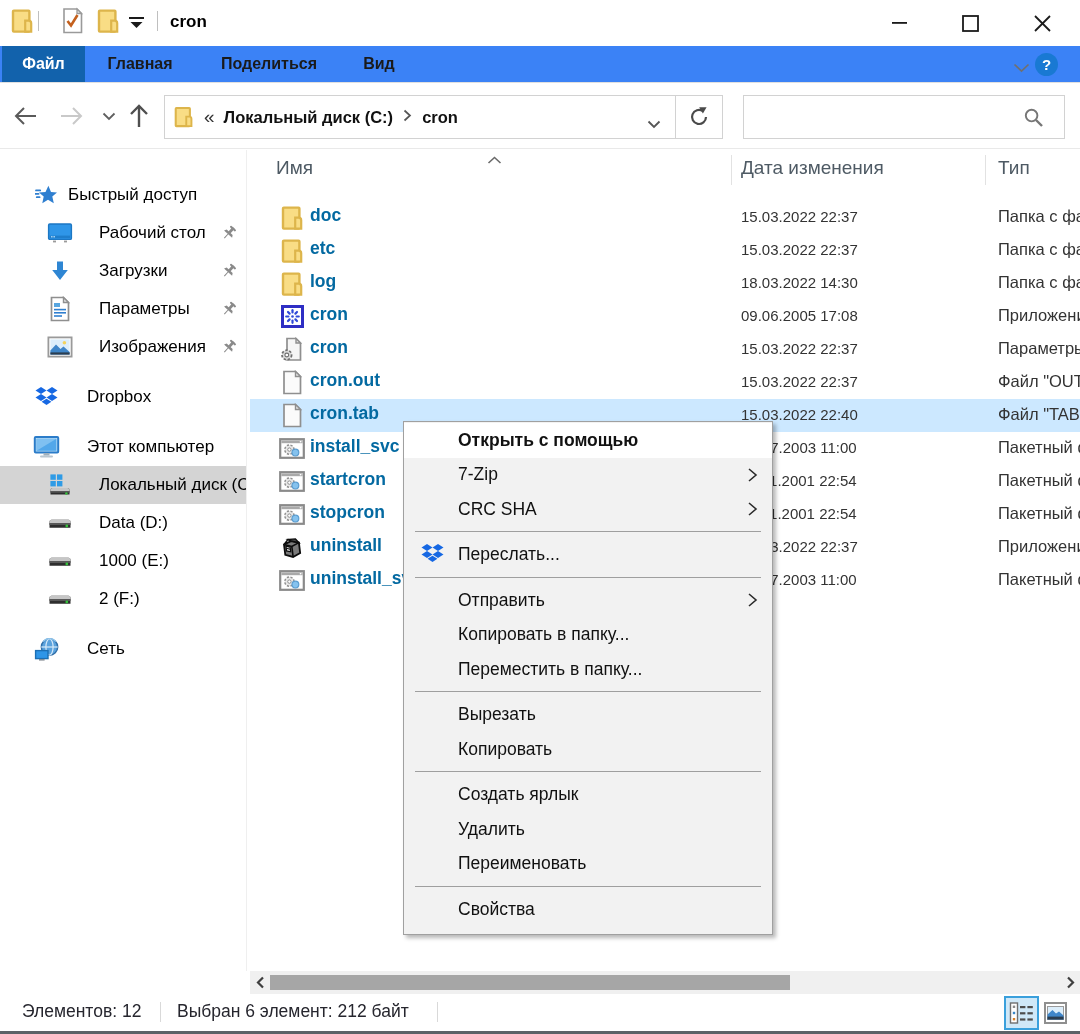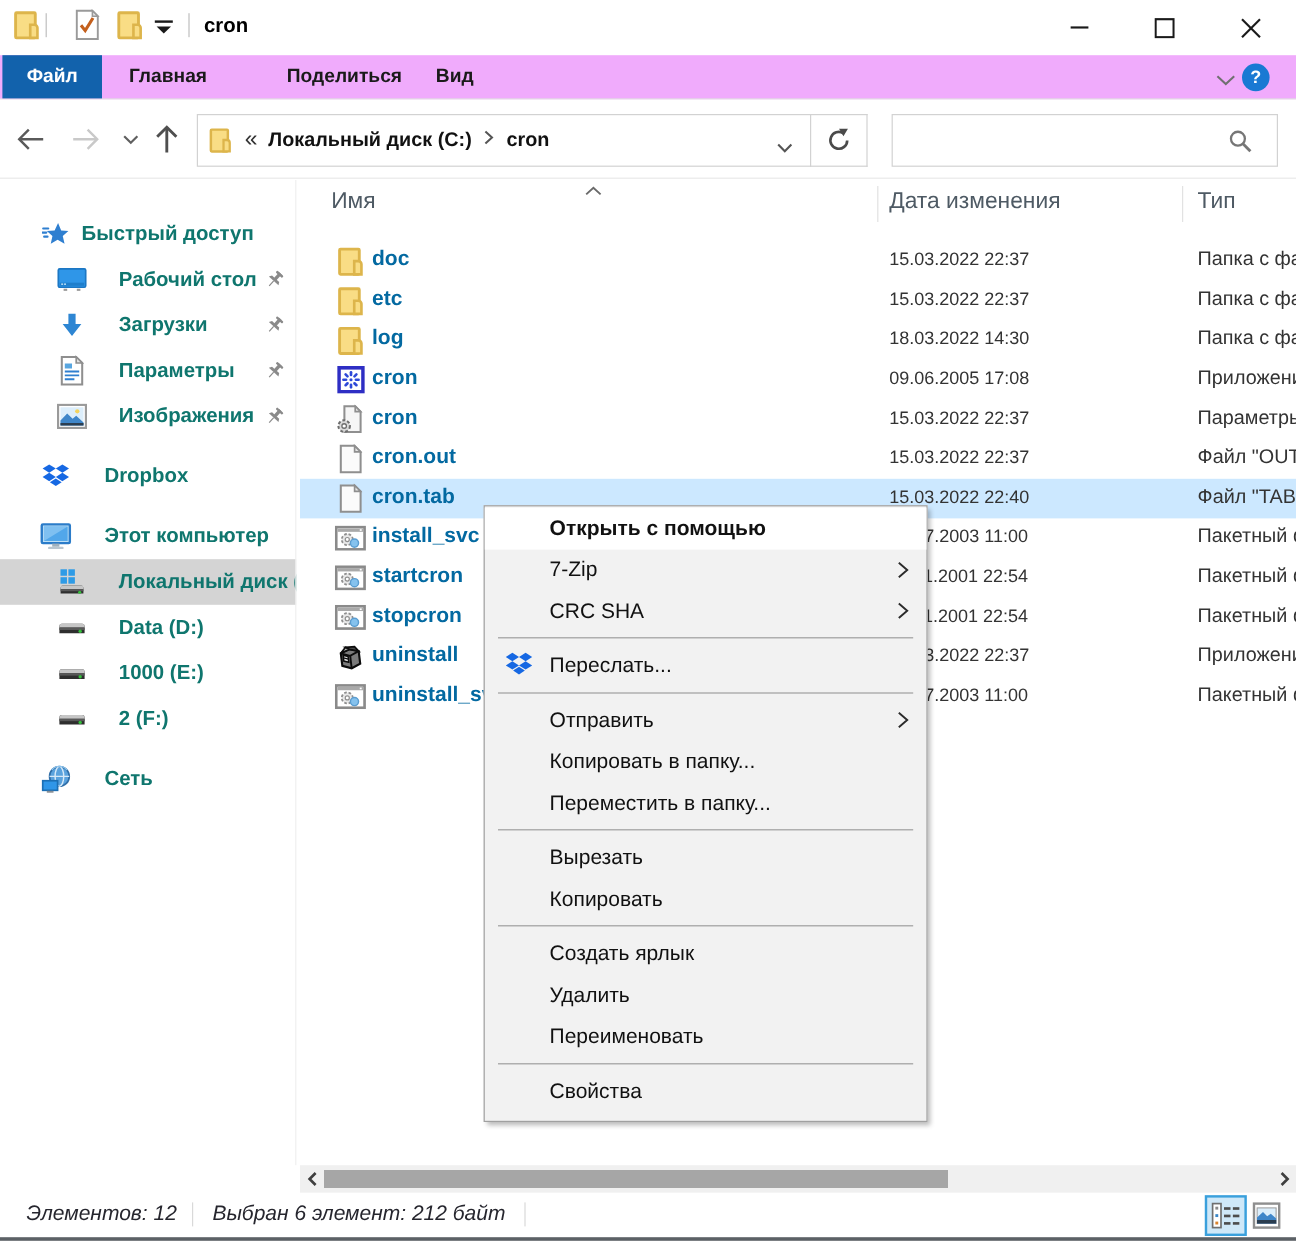--- a/index.html
+++ b/index.html
@@ -12,21 +12,21 @@
   }
   .abs { position:absolute; }
 
   
   #titlebar { position:absolute; left:0; top:0; width:1080px; height:46px; background:#fff; }
   .qat-sep { position:absolute; top:11px; width:1px; height:20px; background:#bfbfbf; }
   #window-title { position:absolute; left:170px; top:12px; font-size:17px; font-weight:700; color:#000; }
   .caption-btn { position:absolute; top:3px; width:46px; height:40px; display:flex; align-items:center; justify-content:center; }
 
   
-  #ribbon { position:absolute; left:0; top:46px; width:1080px; height:37px; background:#f0abfc; border-bottom:1px solid #e0e0e0; }
+  #ribbon { position:absolute; left:0; top:46px; width:1080px; height:37px; background:#3b82f6; border-bottom:1px solid #e0e0e0; }
   .rtab { position:absolute; top:0; height:36px; display:flex; align-items:center; justify-content:center; font-size:16px; font-weight:700; color:#1a1a1a; }
   .rtab.active { background:#1262ac; color:#fff; }
 
   
   #toolbar { position:absolute; left:0; top:83px; width:1080px; height:66px; background:#fff; border-bottom:1px solid #e9e9e9; }
   .navbtn { position:absolute; display:flex; align-items:center; justify-content:center; }
   #address-box { position:absolute; left:164px; top:12px; width:512px; height:44px; border:1px solid #d2d2d2; background:#fff; display:flex; align-items:center; }
   #refresh-box { position:absolute; left:675px; top:12px; width:48px; height:44px; border:1px solid #d2d2d2; border-left:none; display:flex; align-items:center; justify-content:center; }
   #search-box  { position:absolute; left:743px; top:12px; width:322px; height:44px; border:1px solid #d2d2d2; background:#fff; }
   #search-input { position:absolute; left:8px; top:4px; width:270px; height:34px; border:none; outline:none; font-size:16px; font-family:inherit; background:transparent; }
@@ -37,21 +37,21 @@
   
   #sidebar { position:absolute; left:0; top:150px; width:247px; height:821px; background:#fff; overflow:hidden; }
   #sidebar-rail { position:absolute; left:246px; top:150px; width:1px; height:821px; background:#efefef; }
   .side-item { position:relative; height:38px; display:flex; align-items:center; white-space:nowrap; overflow:hidden; }
   .side-item:first-child { margin-top:26px; }
   .side-item.gap { margin-top:12px;gap:19px; }
   .side-item.selected { background:#d4d4d4; }
   .side-item .sicon { width:27px; height:27px; flex:0 0 27px; display:flex; align-items:center; justify-content:center; }
   .side-item.level-0 { padding-left:33px; }
   .side-item.level-1 { padding-left:46px; }
-  .side-item .slabel { margin-left:8px; font-size:17px; font-weight:700; color:#0f766e; }
+  .side-item .slabel { margin-left:8px; font-size:17px; font-weight:400; color:#000000; }
   .side-item.level-1 .slabel { margin-left:26px; }
   .side-item .pin { position:absolute; right:10px; top:11px; width:16px; height:16px; display:none; }
   .side-item.pinned .pin { display:block; }
 
   
   #filearea { position:absolute; left:250px; top:150px; width:830px; height:602px; background:#fff; overflow:hidden;text-decoration:underline; }
   #list-header { position:absolute; left:0; top:0; width:830px; height:40px; }
   .col-head { position:absolute; top:7px; font-size:19px; font-weight:400; color:#4e5a64; }
   #col-head-name { left:26px; }
   #col-head-date { left:491px; }
@@ -80,21 +80,21 @@
   .menu-sep { height:1px; background:#9f9f9f; margin:4.5px 11px 5.5px 11px; }
 
   
   #hscroll { position:absolute; left:250px; top:971px; width:830px; height:23px; background:#f0f0f0; }
   #hscroll-thumb { position:absolute; left:20px; top:4px; width:520px; height:15px; background:#a6a6a6; }
   .scroll-arrow { position:absolute; top:4px; width:16px; height:15px; display:flex; align-items:center; justify-content:center; }
   #scroll-left { left:2px; }
   #scroll-right { right:2px; }
 
   
-  #statusbar { position:absolute; left:0; top:994px; width:1080px; height:37px; background:#fff;font-style:italic; }
+  #statusbar { position:absolute; left:0; top:994px; width:1080px; height:37px; background:#fff; }
   .status-text { position:absolute; top:7px; font-size:17.5px; color:#26262e; white-space:nowrap; }
   #status-count { left:22px; }
   #status-selection { left:177px; }
   .status-div { position:absolute; top:8px; width:1px; height:20px; background:#d9d9d9; }
   #status-div-1 { left:160px; }
   #status-div-2 { left:437px; }
   #view-details-btn { position:absolute; left:1004px; top:2px; width:35px; height:34px; border:2px solid #3aa0dc; background:#cfe8f8; display:flex; align-items:center; justify-content:center; }
   #view-thumb-btn { position:absolute; left:1044px; top:8px; width:23px; height:22px; border:2px solid #8f8f8f; background:#fff; display:flex; align-items:center; justify-content:center; }
 
   #bottom-edge { position:absolute; left:0; top:1031px; width:1080px; height:3px; background:#5c6166; }
@@ -152,21 +152,21 @@
   </span>
 </div>
 
 <div id="ribbon">
   <div class="rtab active" style="left:2px; width:83px;">
       <span>Файл</span>
     </div>
   <div class="rtab" style="left:99px; width:82px;">
       <span>Главная</span>
     </div>
-  <div class="rtab" style="left:237px; width:100px;">
+  <div class="rtab" style="left:219px; width:100px;">
       <span>Поделиться</span>
     </div>
   <div class="rtab" style="left:357px; width:44px;">
       <span>Вид</span>
     </div>
   <span class="abs" style="left:1013px; top:13px;">
     <svg width="17" height="10" viewBox="0 0 17 10">
         <polyline points="1.5,1.5 8.5,8 15.5,1.5" fill="none" stroke="#707070" stroke-width="1.7"></polyline>
       </svg>
   </span>

